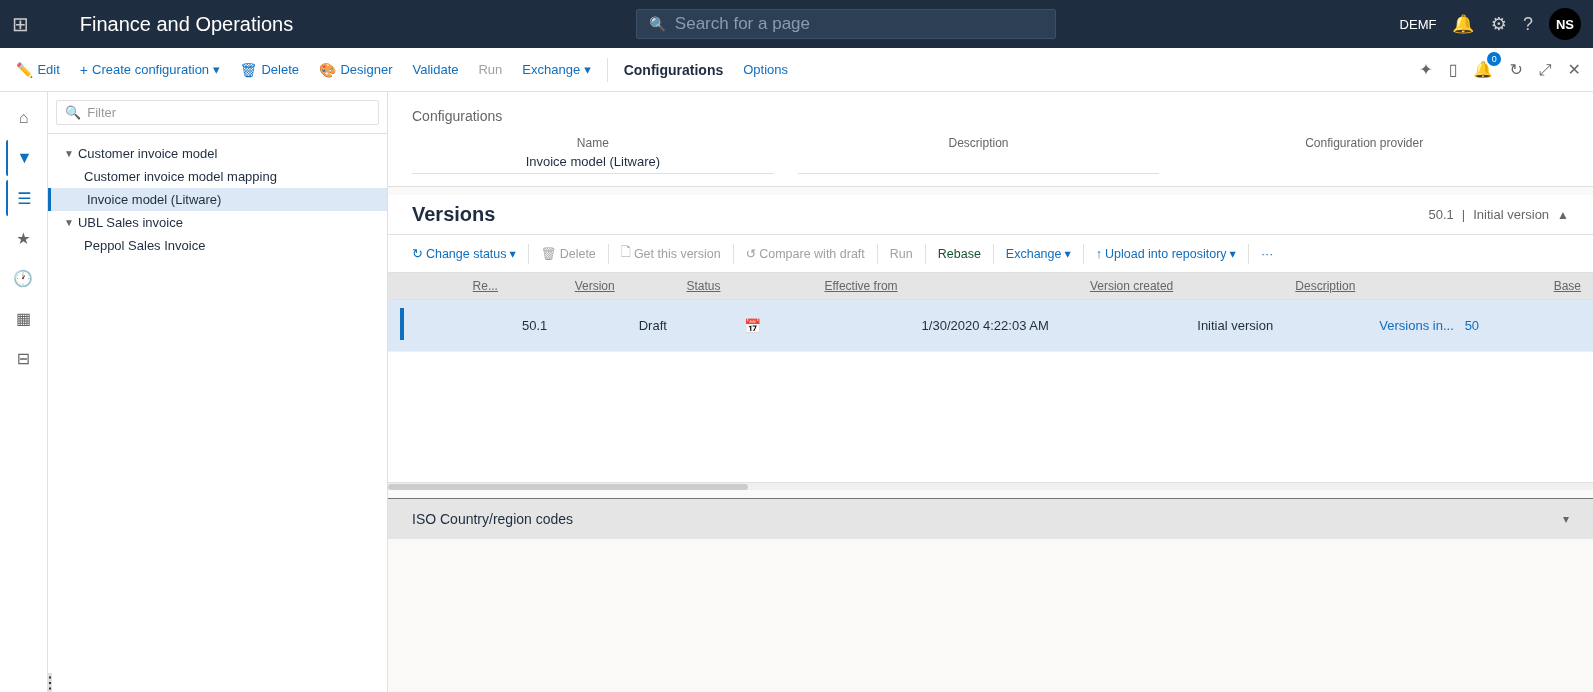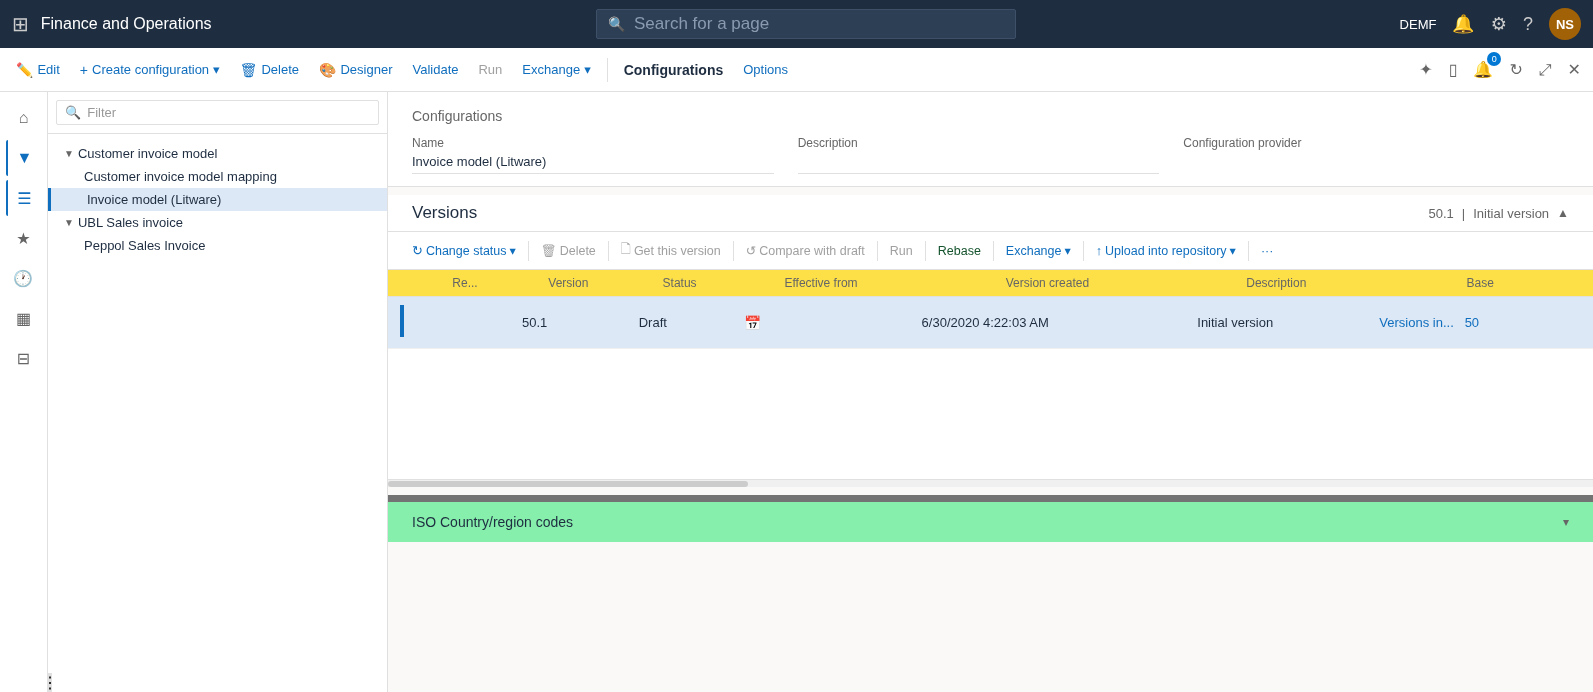--- a/index.html
+++ b/index.html
@@ -8,21 +8,21 @@
     
     .top-nav {
       background: #1e2d40;
       height: 48px;
       display: flex;
       align-items: center;
       padding: 0 12px;
       gap: 8px;
     }
     .top-nav .app-grid-icon { color: #ccc; font-size: 20px; margin-right: 4px; cursor: pointer; }
-    .top-nav .app-title { color: #fff; font-size: 16px; font-weight: 500; margin-right: auto; }
+    .top-nav .app-title { color: #fff; font-size: 20px; font-weight: 500; margin-right: auto; margin-left: 39px; }
     .search-box {
       display: flex;
       align-items: center;
       background: #2d3f55;
       border: 1px solid #3d5068;
       border-radius: 2px;
       padding: 4px 12px;
       gap: 8px;
       width: 420px;
     }
@@ -34,21 +34,21 @@
       font-size: 17px;
       width: 100%;
     }
     .search-box input::placeholder { color: #8a9bb0; }
     .search-icon-top { color: #8a9bb0; font-size: 14px; }
     .top-nav-right { display: flex; align-items: center; gap: 16px; margin-left: auto; }
     .top-nav-right .username { color: #fff; font-size: 13px; }
     .top-nav-right .icon-btn { color: #ccc; font-size: 18px; cursor: pointer; }
     .avatar {
       width: 32px; height: 32px; border-radius: 50%;
-      background: #a16207; color: #fff;
+      background: #000000; color: #fff;
       display: flex; align-items: center; justify-content: center;
       font-size: 13px; font-weight: 600; cursor: pointer;
     }
 
     
     .toolbar {
       background: #fff;
       border-bottom: 1px solid #e0e0e0;
       height: 44px;
       display: flex;
@@ -142,38 +142,38 @@
     .config-header {
       background: #fff;
       padding: 16px 24px 0;
       border-bottom: 1px solid #e0e0e0;
     }
     .config-title { font-size: 14px; color: #666; margin-bottom: 12px; }
     .config-fields {
       display: flex; gap: 0;
     }
     .config-field {
-      flex: 1; padding-bottom: 12px; padding-right: 24px;
+      flex: 1; padding-bottom: 12px; padding-right: 24px; text-align: center;
     }
     .config-field .field-label { font-size: 12px; color: #666; margin-bottom: 4px; }
     .config-field .field-value { font-size: 13px; color: #1e2d40; border-bottom: 1px solid #e0e0e0; padding-bottom: 4px; }
     .config-field .field-value.link { color: #106ebe; cursor: pointer; }
 
     
     .versions-section {
       margin: 0;
       background: #fff;
       margin-top: 8px;
     }
     .versions-header {
       display: flex; align-items: center;
       padding: 8px 24px;
       border-bottom: 1px solid #e0e0e0;
     }
-    .versions-title { font-size: 17px; font-weight: 400; color: #1e2d40; flex: 1; }
+    .versions-title { font-size: 20px; font-weight: 700; color: #1e2d40; flex: 1; }
     .versions-info { display: flex; align-items: center; gap: 8px; color: #666; font-size: 13px; }
     .versions-info .chevron { font-size: 12px; cursor: pointer; }
 
     
     .versions-toolbar {
       display: flex; align-items: center; gap: 2px;
       padding: 4px 16px;
       border-bottom: 1px solid #e0e0e0;
       background: #fff;
     }
@@ -183,42 +183,42 @@
       color: #106ebe; cursor: pointer; border: none; background: transparent;
       white-space: nowrap;
     }
     .v-btn.disabled { color: #a0a0a0; cursor: default; }
     .v-btn.rebase { color: #14532d; font-weight: 500; }
     .v-separator { width: 1px; height: 20px; background: #e0e0e0; margin: 0 2px; }
 
     
     .versions-table { width: 100%; border-collapse: collapse; }
     .versions-table th {
-      text-align: center; padding: 6px 12px; font-size: 12px;
+      text-align: right; padding: 6px 12px; font-size: 12px;
       color: #666; font-weight: 500; border-bottom: 1px solid #e0e0e0;
-      background: #fde047; white-space: nowrap;
+      background: #e5e5e5; white-space: nowrap; text-decoration: underline;
     }
     .versions-table td {
       padding: 8px 12px; font-size: 13px; color: #1e2d40;
       border-bottom: 1px solid #f0f0f0;
     }
     .versions-table tr.selected-row { background: #dce8f5; }
     .versions-table tr.selected-row td { }
     .selected-indicator {
       width: 4px; height: 32px;
       background: #106ebe; display: inline-block; margin-right: 4px;
     }
     .row-indicator-cell { padding: 0; width: 8px; }
     .link-cell { color: #106ebe; cursor: pointer; }
 
     
     .iso-section {
-      background: #86efac;
+      background: #e5e5e5;
       margin-top: 8px;
-      border-top: 7px solid #737373;
+      border-top: 1px solid #737373;
     }
     .iso-header {
       display: flex; align-items: center;
       padding: 12px 24px; cursor: pointer;
     }
     .iso-title { font-size: 14px; font-weight: 500; color: #1e2d40; flex: 1; }
     .iso-chevron { font-size: 12px; color: #666; }
 
     
     .main-content::-webkit-scrollbar { width: 6px; }
@@ -437,21 +437,21 @@
             <tr class="selected-row">
               <td class="row-indicator-cell">
                 <div class="selected-indicator"></div>
               </td>
               <td></td>
               <td>50.1</td>
               <td>Draft</td>
               <td>
                 <span style="font-size:14px;color:#666;">📅</span>
               </td>
-              <td>6/30/2020 4:22:03 AM</td>
+              <td>1/30/2020 4:22:03 AM</td>
               <td>Initial version</td>
               <td>
                 <span class="link-cell">Versions in...</span>
                 &nbsp;
                 <span class="link-cell">50</span>
               </td>
             </tr>
           </tbody>
         </table>
       </div>

